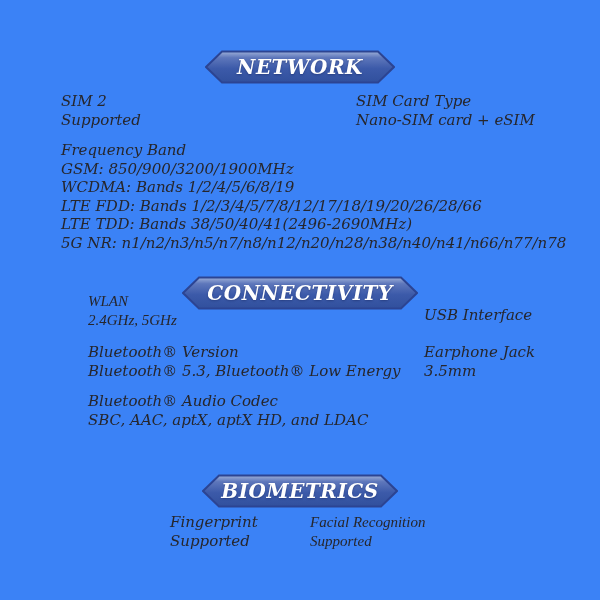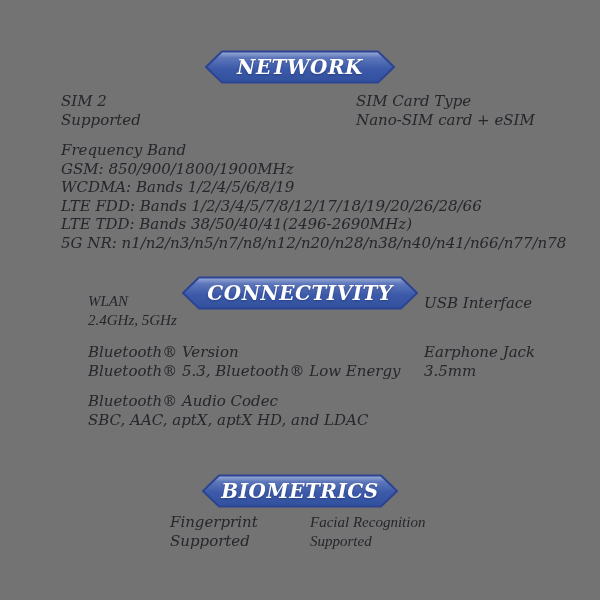--- a/index.html
+++ b/index.html
@@ -1,19 +1,19 @@
 <!DOCTYPE html>
 <html><head>
 <meta charset="utf-8">
 <style>
   html,body{margin:0;padding:0;background:#fff;}
   .page{
     position:relative;
     width:600px;height:600px;
-    background:#737373;
+    background:#3b82f6;
     font-family:"DejaVu Serif","Liberation Serif",serif;
     font-style:italic;
     color:#26262c;
     overflow:hidden;
   }
   .banner{
     position:absolute;
     left:50%;
     transform:translateX(-50%);
     height:34px;
@@ -66,40 +66,40 @@
     <div>Supported</div>
   </div>
 
   <div class="spec" style="left:348px;top:92px;">
     <div>SIM Card Type</div>
     <div>Nano-SIM card + eSIM</div>
   </div>
 
   <div class="spec" style="left:53px;top:141px;">
     <div>Frequency Band</div>
-    <div>GSM: 850/900/1800/1900MHz</div>
+    <div>GSM: 850/900/3200/1900MHz</div>
     <div>WCDMA: Bands 1/2/4/5/6/8/19</div>
     <div>LTE FDD: Bands 1/2/3/4/5/7/8/12/17/18/19/20/26/28/66</div>
     <div>LTE TDD: Bands 38/50/40/41(2496-2690MHz)</div>
     <div>5G NR: n1/n2/n3/n5/n7/n8/n12/n20/n28/n38/n40/n41/n66/n77/n78</div>
   </div>
 
   <div class="banner" style="top:253px;width:236px;margin-top:23px;">
     <svg viewBox="0 0 236 34" preserveAspectRatio="none">
       <polygon points="1,17 17,1.5 219,1.5 235,17 219,32.5 17,32.5" fill="url(#bannerGrad)" stroke="#2c4492" stroke-width="2"></polygon>
     </svg>
     <span class="banner-text">CONNECTIVITY</span>
   </div>
 
   <div class="spec" style="left:80px;top:292px;font-family:Liberation Serif, serif;">
     <div>WLAN</div>
     <div>2.4GHz, 5GHz</div>
   </div>
 
-  <div class="spec" style="left:416px;top:294px;">
+  <div class="spec" style="left:416px;top:306px;">
     <div>USB Interface</div>
   </div>
 
   <div class="spec" style="left:80px;top:343px;">
     <div>Bluetooth® Version</div>
     <div>Bluetooth® 5.3, Bluetooth® Low Energy</div>
   </div>
 
   <div class="spec" style="left:416px;top:343px;">
     <div>Earphone Jack</div>

